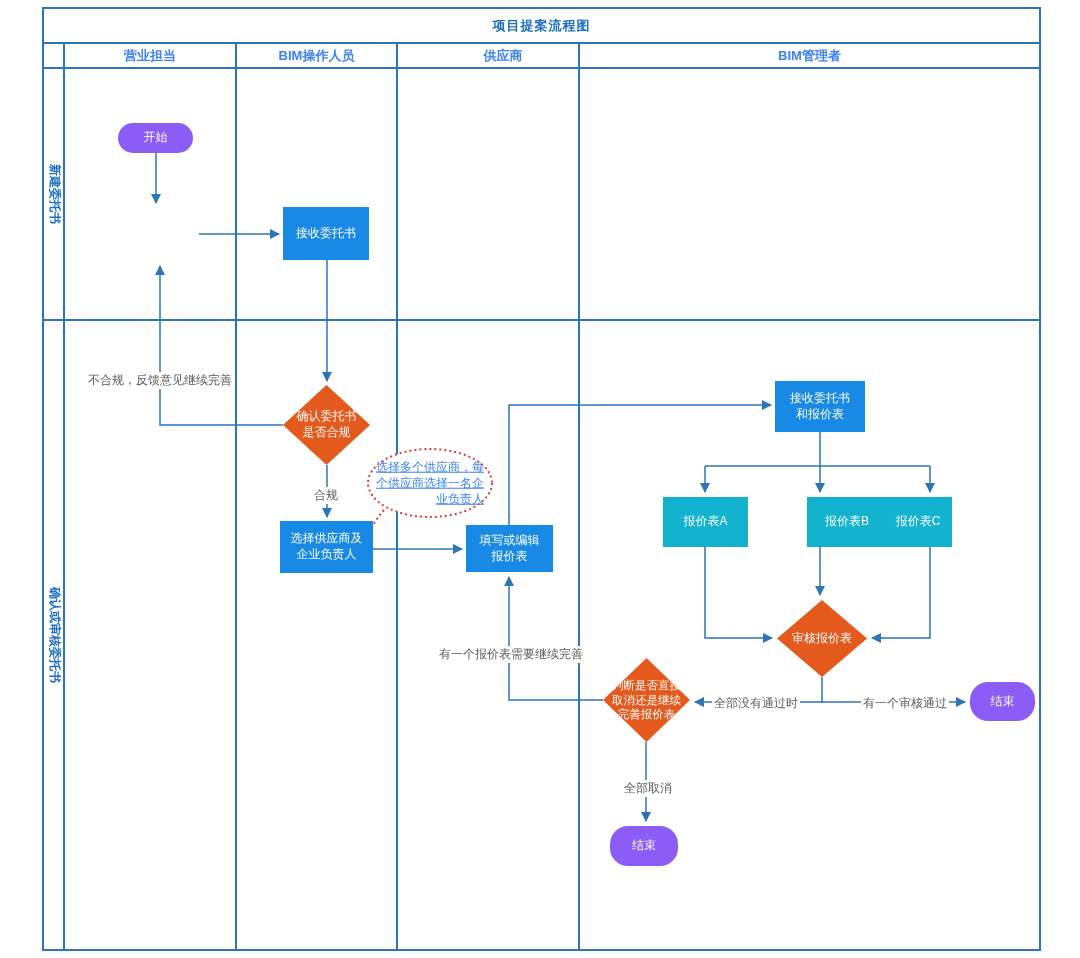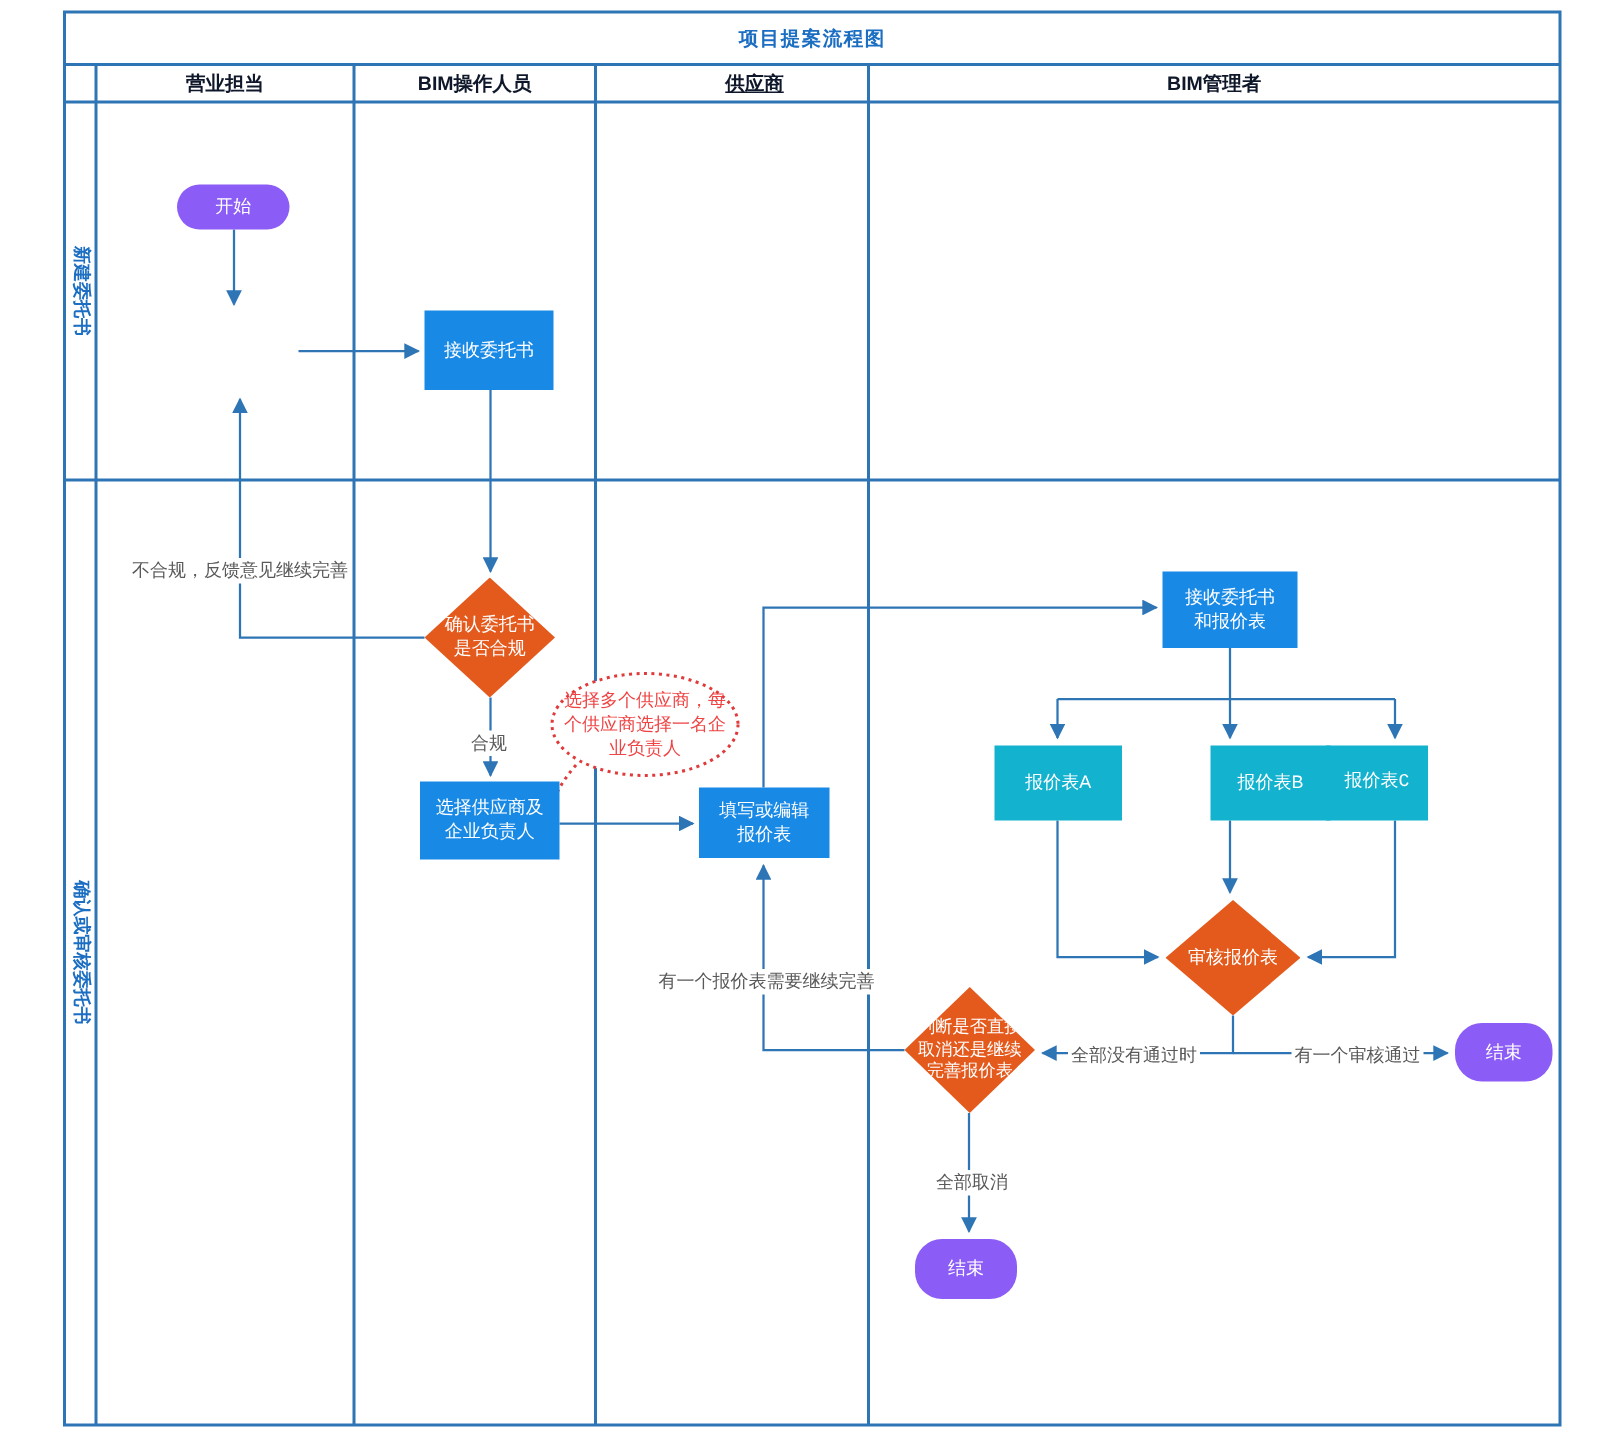--- a/index.html
+++ b/index.html
@@ -2,32 +2,32 @@
 <html><head>
 <meta charset="utf-8">
 <style>
   html,body{margin:0;padding:0;background:#ffffff;}
   #stage{position:relative;width:1080px;height:958px;background:#ffffff;overflow:hidden;
          font-family:"Liberation Sans","DejaVu Sans",sans-serif;}
   #wires{position:absolute;left:0;top:0;z-index:1;}
   .abs{position:absolute;z-index:2;box-sizing:border-box;}
   .cell{display:flex;align-items:center;justify-content:center;}
   .title{font-size:13px;font-weight:bold;color:#1b6ec2;letter-spacing:1px;}
-  .hdr{font-size:13px;font-weight:bold;color:#0f172a;}
+  .hdr{font-size:13px;font-weight:bold;color:#3b82f6;}
   .rowlab{font-size:12px;font-weight:bold;color:#1b6ec2;white-space:nowrap;
           transform:translate(-50%,-50%) rotate(90deg);transform-origin:center;}
   .node{display:flex;align-items:center;justify-content:center;text-align:center;
         color:#ffffff;font-size:12px;line-height:1.3;white-space:pre-line;}
   .proc{background:#1989e6;}
   .teal{background:#13b2cf;}
   .term{background:#8b5cf6;border-radius:18px;}
   .diam{background:#e4591c;clip-path:polygon(50% 0%,100% 50%,50% 100%,0% 50%);}
   .elab{font-size:12px;color:#595959;white-space:nowrap;background:#ffffff;padding:0 2px;}
-  .note{font-size:12px;color:#ef4444;text-align:center;white-space:pre-line;line-height:1.35;
-        transform:translate(-50%,-50%);}
+  .note{font-size:12px;color:#3b82f6;text-align:right;white-space:pre-line;line-height:1.35;
+        transform:translate(-50%,-50%);text-decoration:underline;}
 </style>
 </head>
 <body>
 
 <div id="stage">
 
   <svg id="wires" width="1080" height="958">
     <defs>
       <marker id="arr" viewBox="0 0 10 10" refX="9" refY="5" markerWidth="7" markerHeight="7" orient="auto-start-reverse">
         <path d="M0,0 L10,5 L0,10 z" fill="#2e75b6"></path>
@@ -68,39 +68,39 @@
 
     <g>
       <path d="M384,510 Q370,526 366,543" stroke="#e03a3a" stroke-width="2" stroke-dasharray="2 3" fill="none"></path>
       <ellipse cx="430" cy="483" rx="62" ry="34" fill="#ffffff" stroke="#e03a3a" stroke-width="2" stroke-dasharray="2 3"></ellipse>
     </g>
   </svg>
 
   <div class="abs cell title" style="left:43px;top:8px;width:997px;height:35px;">项目提案流程图</div>
   <div class="abs cell hdr" style="left:64px;top:43px;width:172px;height:25px;">营业担当</div>
   <div class="abs cell hdr" style="left:236px;top:43px;width:161px;height:25px;">BIM操作人员</div>
-  <div class="abs cell hdr" style="left:397px;top:43px;width:212px;height:25px;text-decoration:underline;">供应商</div>
+  <div class="abs cell hdr" style="left:397px;top:43px;width:212px;height:25px;">供应商</div>
   <div class="abs cell hdr" style="left:579px;top:43px;width:461px;height:25px;">BIM管理者</div>
 
   <div class="abs rowlab" style="left:54px;top:194px;">新建委托书</div>
   <div class="abs rowlab" style="left:54px;top:635px;">确认或审核委托书</div>
 
   <div class="abs node term" style="left:118px;top:123px;width:75px;height:30px;border-radius:15px;">开始</div>
   <div class="abs node proc" style="left:283px;top:207px;width:86px;height:53px;">接收委托书</div>
   <div class="abs node diam" style="left:283px;top:385px;width:87px;height:80px;">确认委托书
 是否合规</div>
   <div class="abs node proc" style="left:280px;top:521px;width:93px;height:52px;">选择供应商及
 企业负责人</div>
   <div class="abs node proc" style="left:466px;top:525px;width:87px;height:47px;">填写或编辑
 报价表</div>
   <div class="abs node proc" style="left:775px;top:381px;width:90px;height:51px;">接收委托书
 和报价表</div>
   <div class="abs node teal" style="left:663px;top:497px;width:85px;height:50px;">报价表A</div>
   <div class="abs node teal" style="left:807px;top:497px;width:80px;height:50px;">报价表B</div>
-  <div class="abs node teal" style="left:884px;top:497px;width:68px;height:50px;font-family:Liberation Mono, monospace;">报价表C</div>
+  <div class="abs node teal" style="left:884px;top:497px;width:68px;height:50px;">报价表C</div>
   <div class="abs node diam" style="left:777px;top:600px;width:90px;height:77px;">审核报价表</div>
   <div class="abs node diam" style="left:603px;top:658px;width:87px;height:84px;font-size:11.5px;">判断是否直接
 取消还是继续
 完善报价表</div>
   <div class="abs node term" style="left:970px;top:682px;width:65px;height:39px;">结束</div>
   <div class="abs node term" style="left:610px;top:826px;width:68px;height:40px;">结束</div>
 
   <div class="abs elab" style="left:86px;top:372px;">不合规，反馈意见继续完善</div>
   <div class="abs elab" style="left:312px;top:487px;">合规</div>
   <div class="abs elab" style="left:437px;top:646px;">有一个报价表需要继续完善</div>

